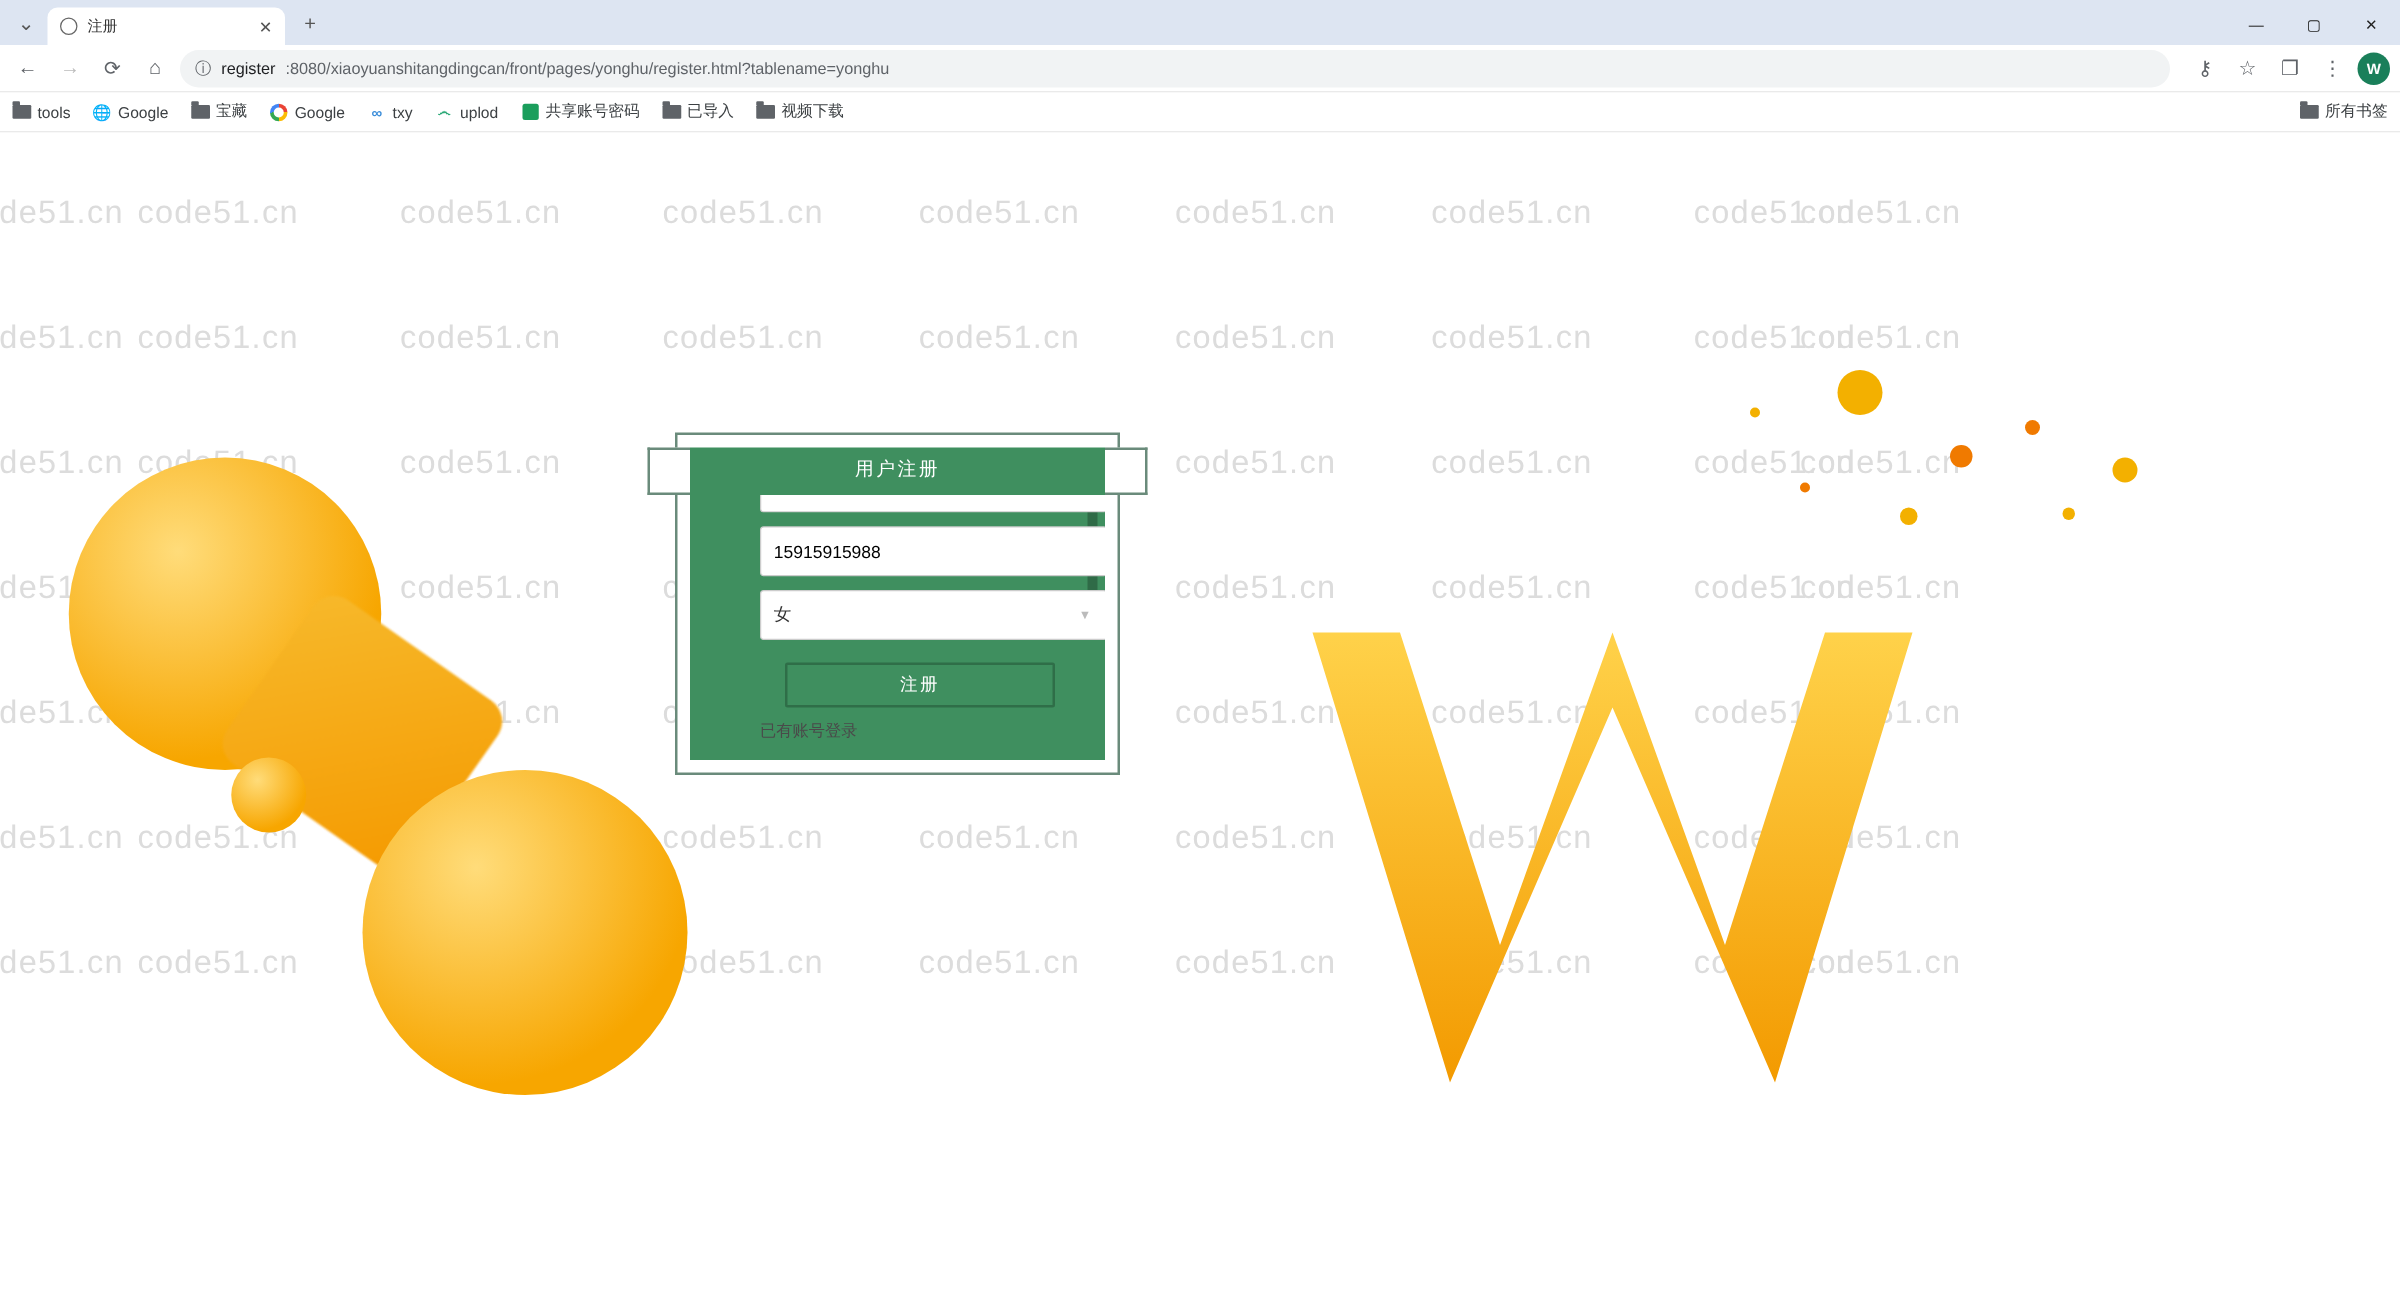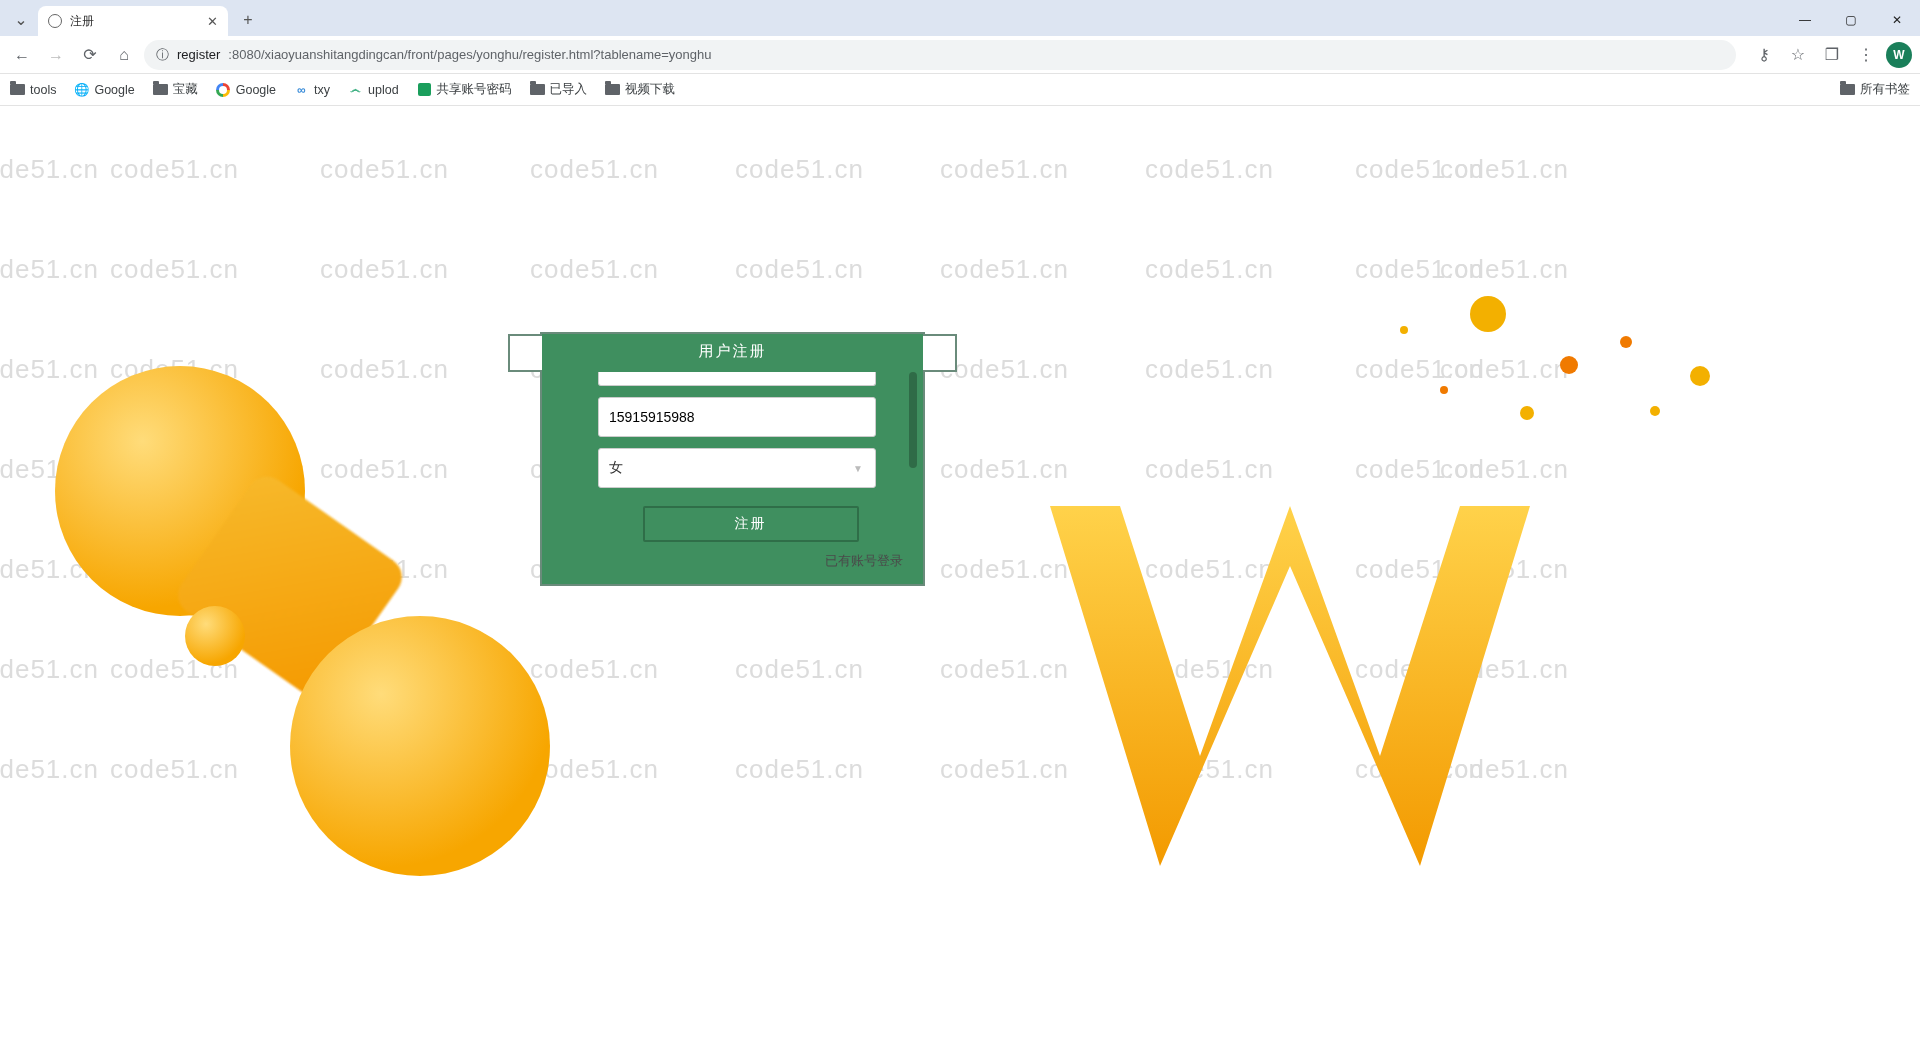--- a/index.html
+++ b/index.html
@@ -49,39 +49,39 @@
   .blob { position: absolute; border-radius: 50%; background: radial-gradient(circle at 35% 30%, #ffdc7a, #f7a600 70%); }
   .blob1 { width: 250px; height: 250px; left: 55px; top: 260px; }
   .blob2 { width: 60px; height: 60px; left: 185px; top: 500px; }
   .blob3 { width: 260px; height: 260px; left: 290px; top: 510px; }
   .blob-link { position: absolute; left: 200px; top: 400px; width: 180px; height: 160px; background: linear-gradient(135deg,#f7b92b,#f59a00); transform: rotate(35deg); border-radius: 20px; filter: blur(1px); }
   .letterW { position: absolute; right: 370px; top: 380px; width: 520px; height: 400px; }
   .dots { position: absolute; right: 530px; top: 190px; }
   .dot { position: absolute; border-radius: 50%; }
 
   
-  .form-outer { position: absolute; left: 540px; top: 226px; width: 385px; border: 2px solid #6a8b7b; background: #fff; }
+  .form-outer { position: absolute; left: 540px; top: 240px; width: 356px; border: 2px solid #6a8b7b; background: #fff; padding: 10px; }
   .form-panel { background: #3f8f5f; padding-bottom: 14px; }
   .form-title-wrap { position: relative; height: 34px; display: flex; align-items: center; justify-content: center; }
   .form-title-wrap::before, .form-title-wrap::after {
     content: ""; position: absolute; top: 0; width: 32px; height: 34px; border: 2px solid #6a8b7b; background: #fff;
   }
   .form-title-wrap::before { left: -34px; border-right: none; }
   .form-title-wrap::after  { right: -34px; border-left: none; }
   .form-title { color: #fff; font-size: 15px; letter-spacing: 2px; }
   .form-body { max-height: 360px; overflow: hidden; padding: 4px 20px 0 56px; position: relative; }
   .scrollbar-thumb { position: absolute; right: 6px; top: 4px; width: 8px; height: 96px; background: rgba(0,0,0,0.25); border-radius: 4px; }
   .field { height: 40px; width: 278px; background: #fff; border: 1px solid #ccc; border-radius: 3px; margin: 11px 0; display: flex; align-items: center; padding: 0 10px; font-size: 14px; color: #333; position: relative; }
   .field.half-cut { height: 14px; border-top: none; border-radius: 0 0 3px 3px; margin-top: 0; }
   .field input { border: none; outline: none; width: 100%; font-size: 14px; background: transparent; }
   .field input::placeholder { color: #bbb; }
   .field .caret-mark { position: absolute; color: #333; font-size: 14px; pointer-events: none; }
   .select-arrow { position: absolute; right: 12px; color: #bbb; font-size: 10px; }
   .btn-register { display: block; margin: 18px auto 0; width: 216px; height: 36px; background: #3f8f5f; border: 2px solid #2f6e48; color: #fff; font-size: 14px; letter-spacing: 2px; border-radius: 2px; }
-  .login-link { display: block; text-align: right; margin-top: 10px; color: #4a4a4a; font-size: 13px; }
+  .login-link { display: block; text-align: left; margin-top: 10px; color: #4a4a4a; font-size: 13px; }
 
   
   .red-watermark { position: absolute; left: 533px; top: 393px; color: #e02020; font-size: 33px; font-weight: 600; letter-spacing: 2px; font-family: SimSun, serif; pointer-events: none; white-space: nowrap; }
 </style>
 </head>
 <body>
 
 <div class="browser-frame">
 
   <div class="tab-strip">

